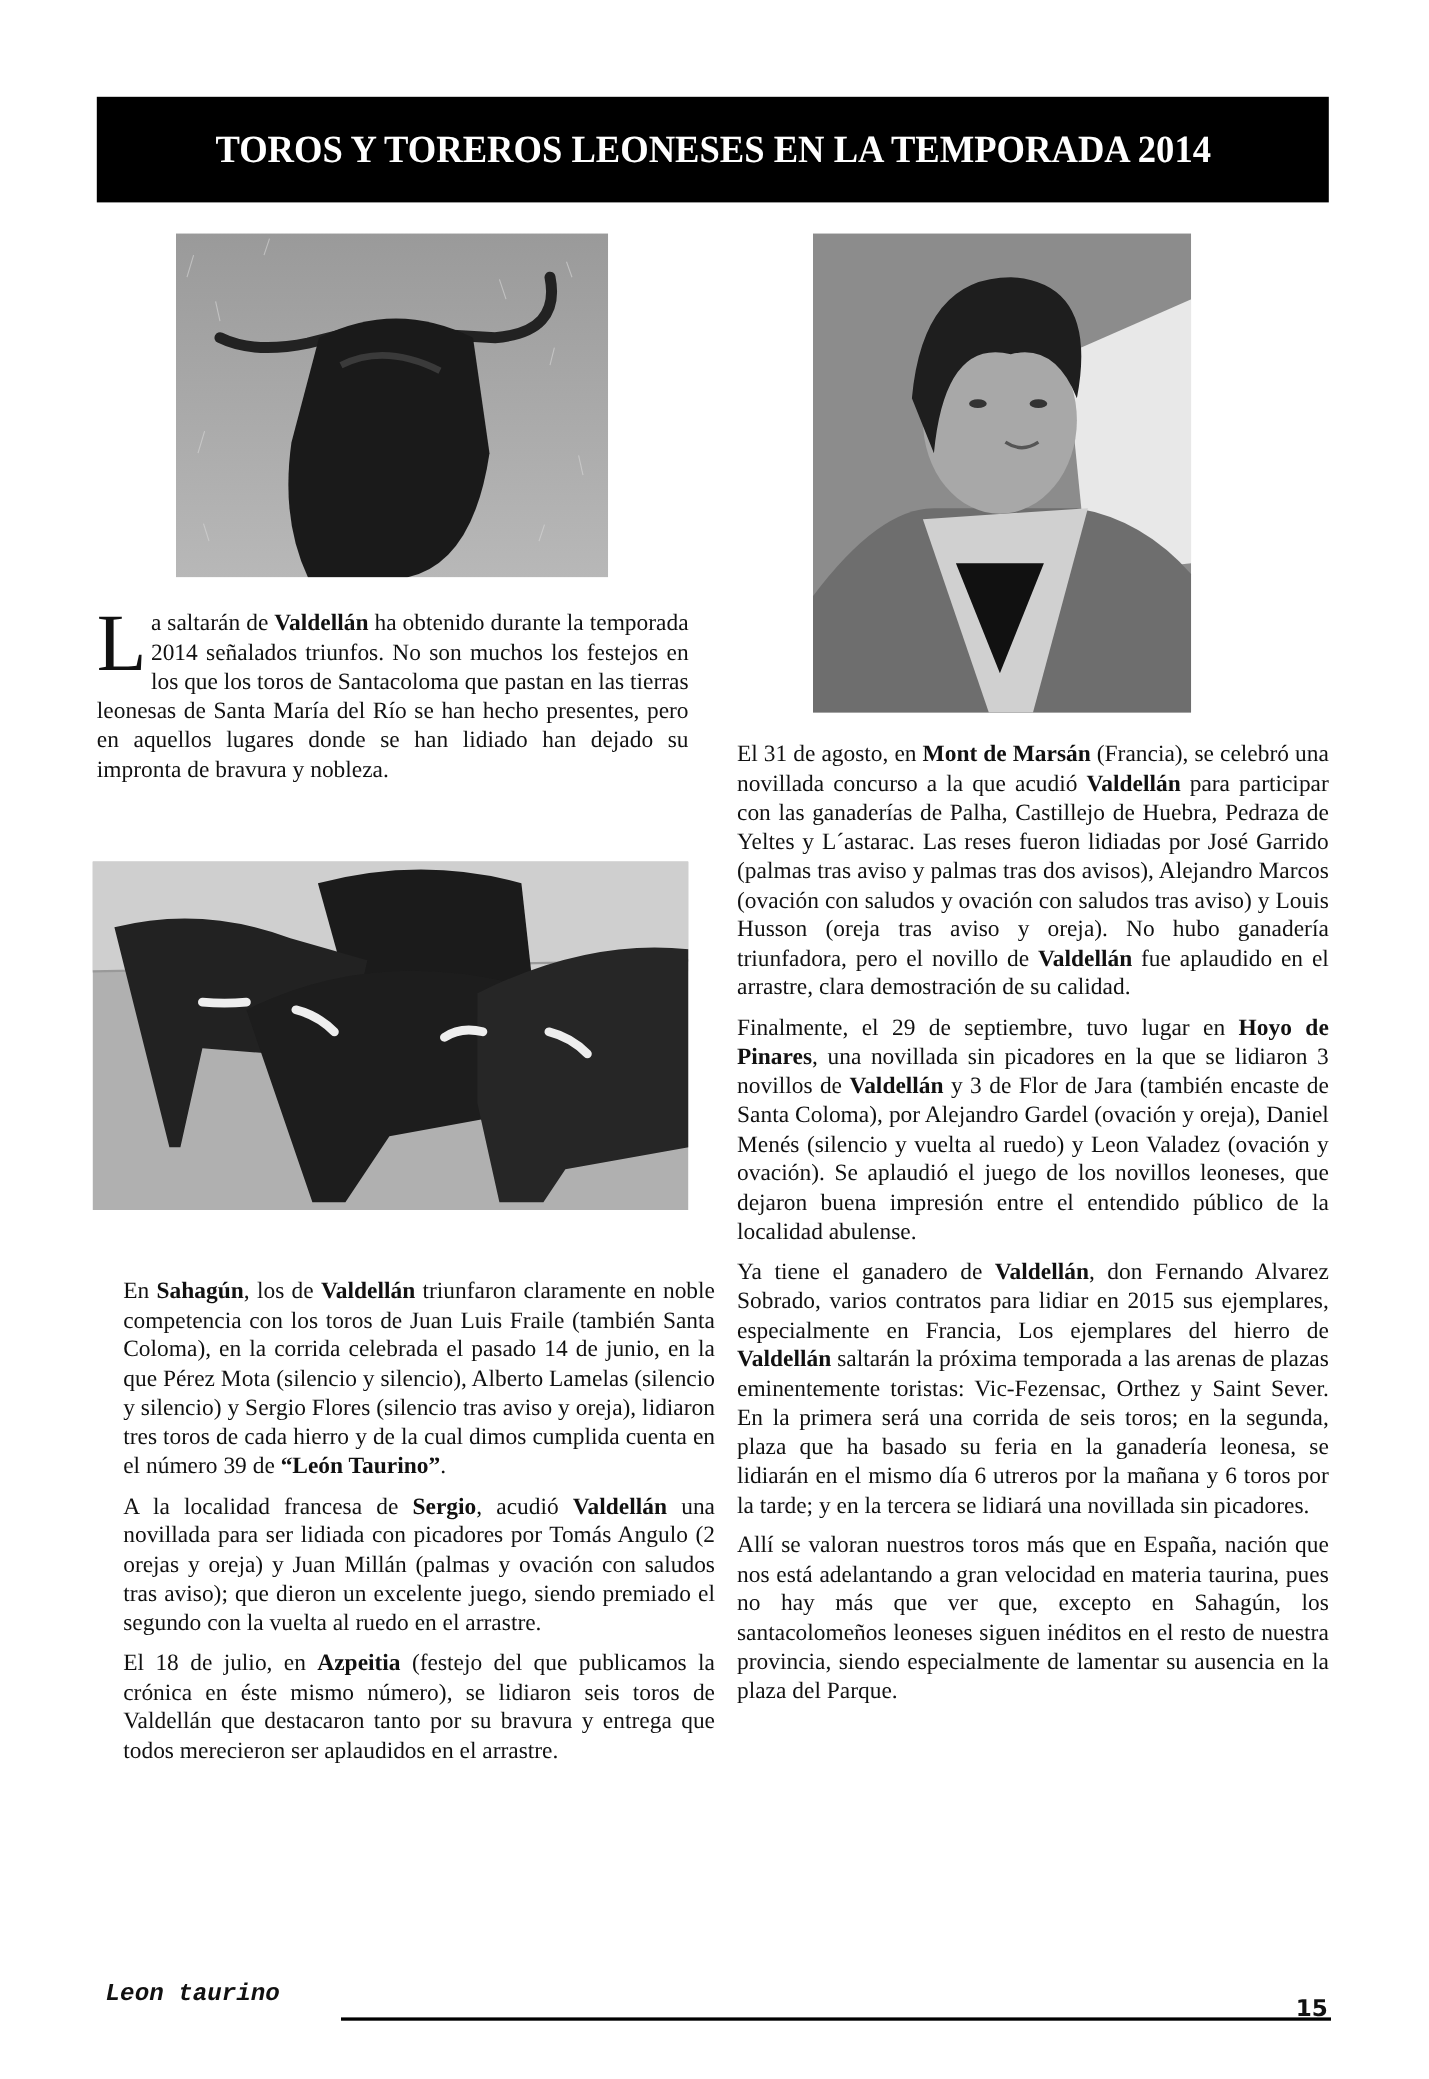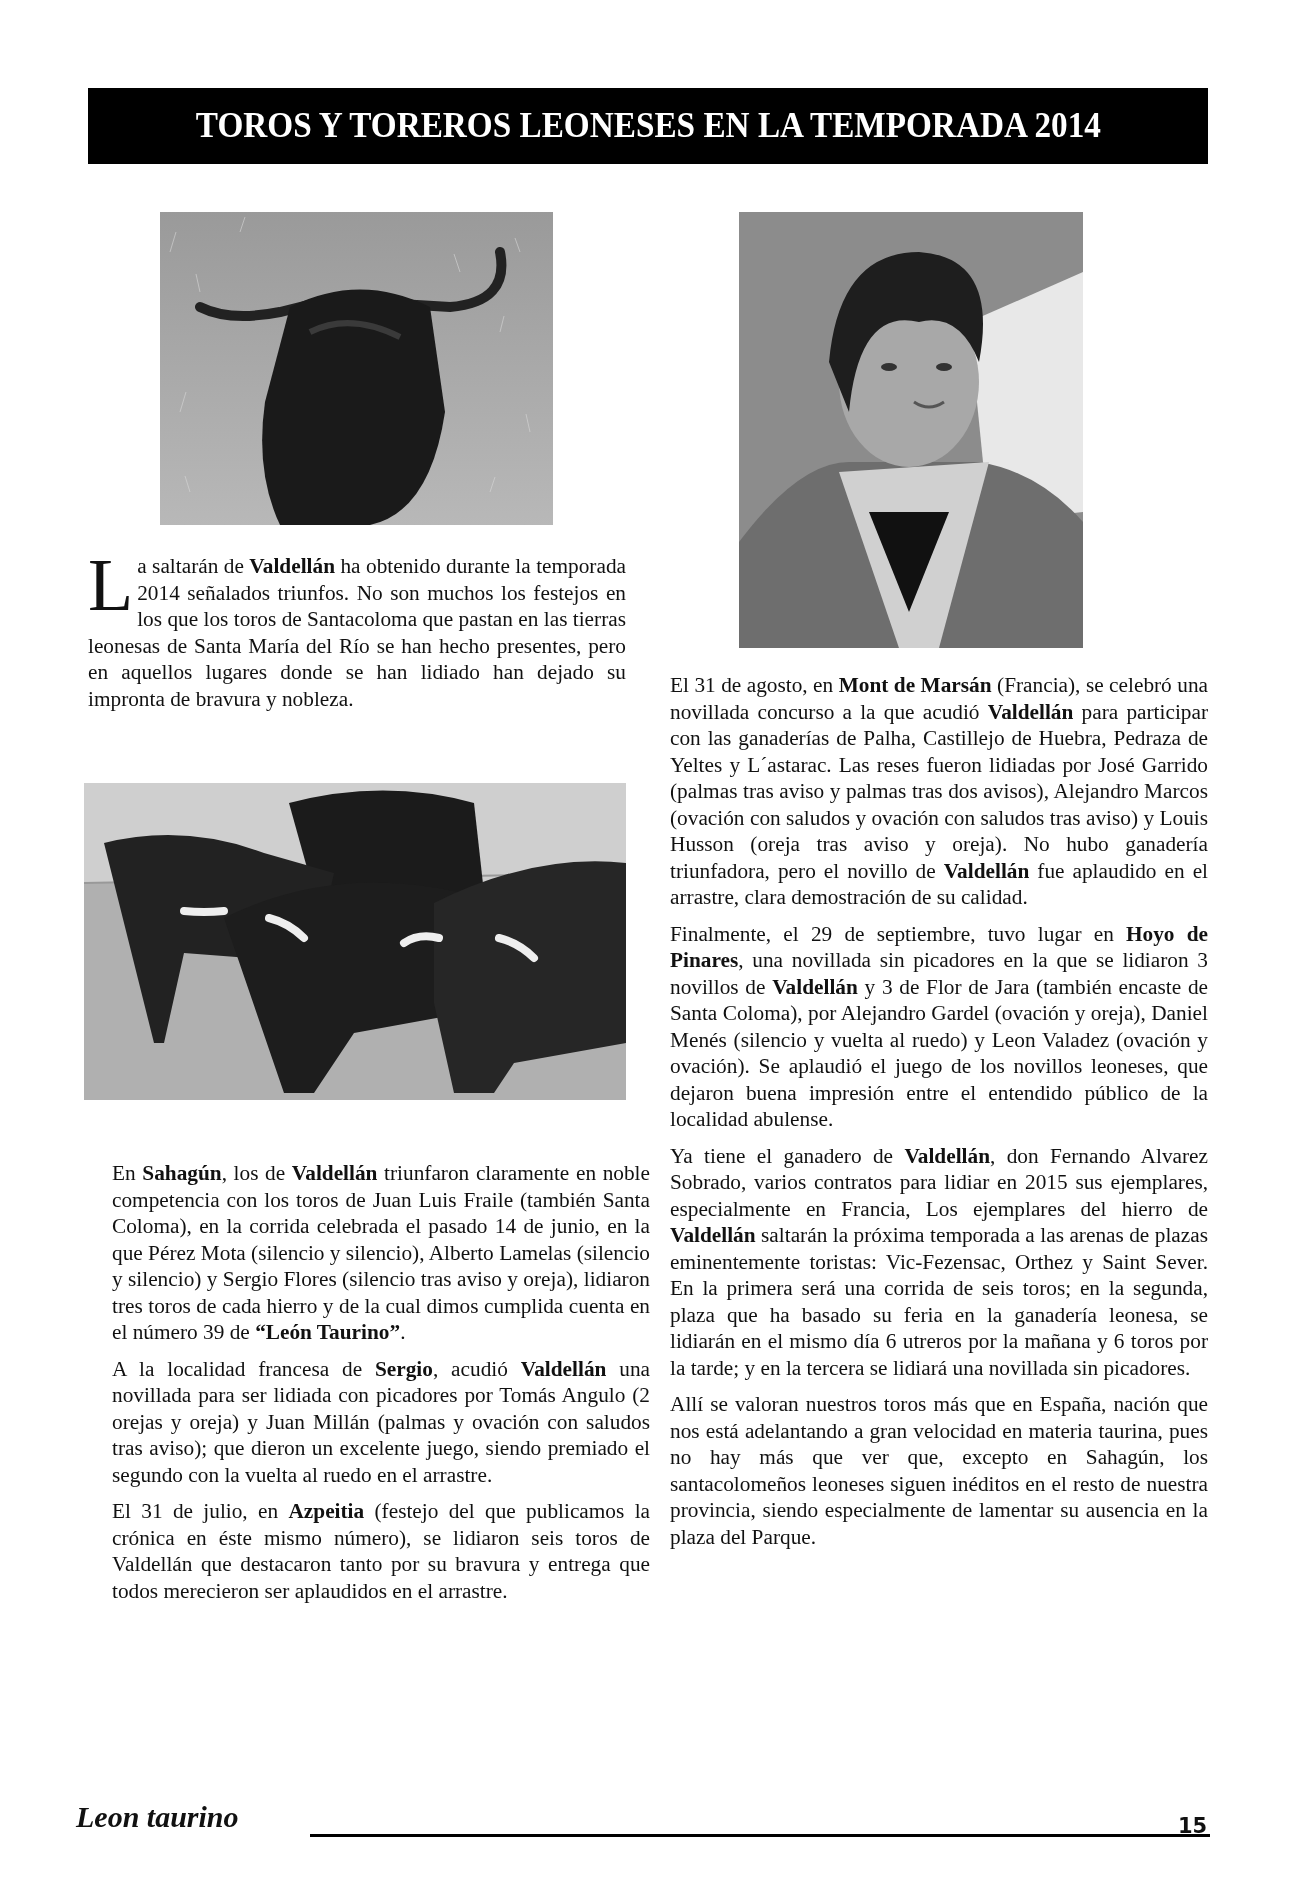--- a/index.html
+++ b/index.html
@@ -1,37 +1,37 @@
 <!DOCTYPE html>
 <html><head>
 <meta charset="utf-8">
 <style>
   html, body { margin: 0; padding: 0; background: #ffffff; }
   body { width: 1299px; height: 1890px; position: relative; overflow: hidden;
          font-family: "Liberation Serif", "DejaVu Serif", serif; color: #111; }
-  .header { position: absolute; left: 88px; top: 88px; width: 1120px; height: 76px;
+  .header { position: absolute; left: 88px; top: 88px; width: 1120px; height: 96px;
             background: #000; display: flex; align-items: center; justify-content: center; }
   .header h1 { margin: 0; color: #fff; font-weight: bold; font-size: 35px; letter-spacing: 0px;
                font-family: "Liberation Serif", serif; transform: scaleX(0.95); white-space: nowrap; }
   .photo { position: absolute; overflow: hidden; }
   .photo svg { display: block; width: 100%; height: 100%; }
   #photo-bull { left: 160px; top: 212px; width: 393px; height: 313px; }
   #photo-portrait { left: 739px; top: 212px; width: 344px; height: 436px; }
   #photo-herd { left: 84px; top: 783px; width: 542px; height: 317px; }
 
   .col { position: absolute; width: 538px; font-size: 21.3px; line-height: 26.5px; text-align: justify; }
   .col p { margin: 0 0 10px 0; hyphens: manual; }
   .col b { font-weight: bold; }
   #col-left-top { left: 88px; top: 553px; }
   #col-left-bottom { left: 88px; top: 1160px; margin-left: 24px; }
   #col-right { left: 670px; top: 672px; }
   .dropcap { float: left; font-size: 74px; line-height: 56px; margin: 4px 4px 0 0; font-weight: normal; }
 
-  .footer-title { position: absolute; left: 76px; top: 1800px; font-size: 30px; font-weight: bold;
-                  font-family: Liberation Serif, serif; font-style: italic; letter-spacing: 0px; }
+  .footer-title { position: absolute; left: 96px; top: 1800px; font-size: 22px; font-weight: bold;
+                  font-family: Liberation Mono, monospace; font-style: italic; letter-spacing: 0px; }
   .footer-line { position: absolute; left: 310px; top: 1834px; width: 900px; height: 3px; background: #000; }
   .page-number { position: absolute; left: 1178px; top: 1802px; font-size: 21px; font-weight: bold;
                  font-family: "DejaVu Sans", sans-serif; margin-top: 12px; }
 </style>
 </head>
 <body>
 
 <div class="header">
   <h1>TOROS Y TOREROS LEONESES EN LA TEMPORADA 2014</h1>
 </div>
@@ -89,21 +89,21 @@
 <div class="col" id="col-left-top">
   <p>
     <span class="dropcap">L</span>
     <span><span>a saltarán de </span><b>Valdellán</b><span> ha obtenido durante la temporada 2014 señalados triunfos. No son muchos los festejos en los que los toros de Santacoloma que pastan en las tierras leonesas de Santa María del Río se han hecho presentes, pero en aquellos lugares donde se han lidiado han dejado su impronta de bravura y nobleza.</span></span>
   </p>
 </div>
 
 <div class="col" id="col-left-bottom">
   <p><span>En </span><b>Sahagún</b><span>, los de </span><b>Valdellán</b><span> triunfaron claramente en noble competencia con los toros de Juan Luis Fraile (también Santa Coloma), en la corrida celebrada el pasado 14 de junio, en la que Pérez Mota (silencio y silencio), Alberto Lamelas (silencio y silencio) y Sergio Flores (silencio tras aviso y oreja), lidiaron tres toros de cada hierro y de la cual dimos cumplida cuenta en el número 39 de </span><b>“León Taurino”</b><span>.</span></p>
   <p><span>A la localidad francesa de </span><b>Sergio</b><span>, acudió </span><b>Valdellán</b><span> una novillada para ser lidiada con picadores por Tomás Angulo (2 orejas y oreja) y Juan Millán (palmas y ovación con saludos tras aviso); que dieron un excelente juego, siendo premiado el segundo con la vuelta al ruedo en el arrastre.</span></p>
-  <p><span>El 31 de julio, en </span><b>Azpeitia</b><span> (festejo del que publicamos la crónica en éste mismo número), se lidiaron seis toros de Valdellán que destacaron tanto por su bravura y entrega que todos merecieron ser aplaudidos en el arrastre.</span></p>
+  <p><span>El 18 de julio, en </span><b>Azpeitia</b><span> (festejo del que publicamos la crónica en éste mismo número), se lidiaron seis toros de Valdellán que destacaron tanto por su bravura y entrega que todos merecieron ser aplaudidos en el arrastre.</span></p>
 </div>
 
 <div class="col" id="col-right">
   <p><span>El 31 de agosto, en </span><b>Mont de Marsán</b><span> (Francia), se celebró una novillada concurso a la que acudió </span><b>Valdellán</b><span> para participar con las ganaderías de Palha, Castillejo de Huebra, Pedraza de Yeltes y L´astarac. Las reses fueron lidiadas por José Garrido (palmas tras aviso y palmas tras dos avisos), Alejandro Marcos (ovación con saludos y ovación con saludos tras aviso) y Louis Husson (oreja tras aviso y oreja). No hubo ganadería triunfadora, pero el novillo de </span><b>Valdellán</b><span> fue aplaudido en el arrastre, clara demostración de su calidad.</span></p>
   <p><span>Finalmente, el 29 de septiembre, tuvo lugar en </span><b>Hoyo de Pinares</b><span>, una novillada sin picadores en la que se lidiaron 3 novillos de </span><b>Valdellán</b><span> y 3 de Flor de Jara (también encaste de Santa Coloma), por Alejandro Gardel (ovación y oreja), Daniel Menés (silencio y vuelta al ruedo) y Leon Valadez (ovación y ovación). Se aplaudió el juego de los novillos leoneses, que dejaron buena impresión entre el entendido público de la localidad abulense.</span></p>
   <p><span>Ya tiene el ganadero de </span><b>Valdellán</b><span>, don Fernando Alvarez Sobrado, varios contratos para lidiar en 2015 sus ejemplares, especialmente en Francia, Los ejemplares del hierro de </span><b>Valdellán</b><span> saltarán la próxima temporada a las arenas de plazas eminentemente toristas: Vic-Fezensac, Orthez y Saint Sever. En la primera será una corrida de seis toros; en la segunda, plaza que ha basado su feria en la ganadería leonesa, se lidiarán en el mismo día 6 utreros por la mañana y 6 toros por la tarde; y en la tercera se lidiará una novillada sin picadores.</span></p>
   <p><span>Allí se valoran nuestros toros más que en España, nación que nos está adelantando a gran velocidad en materia taurina, pues no hay más que ver que, excepto en Sahagún, los santacolomeños leoneses siguen inéditos en el resto de nuestra provincia, siendo especialmente de lamentar su ausencia en la plaza del Parque.</span></p>
 </div>
 
 <div class="footer-title">Leon taurino</div>

